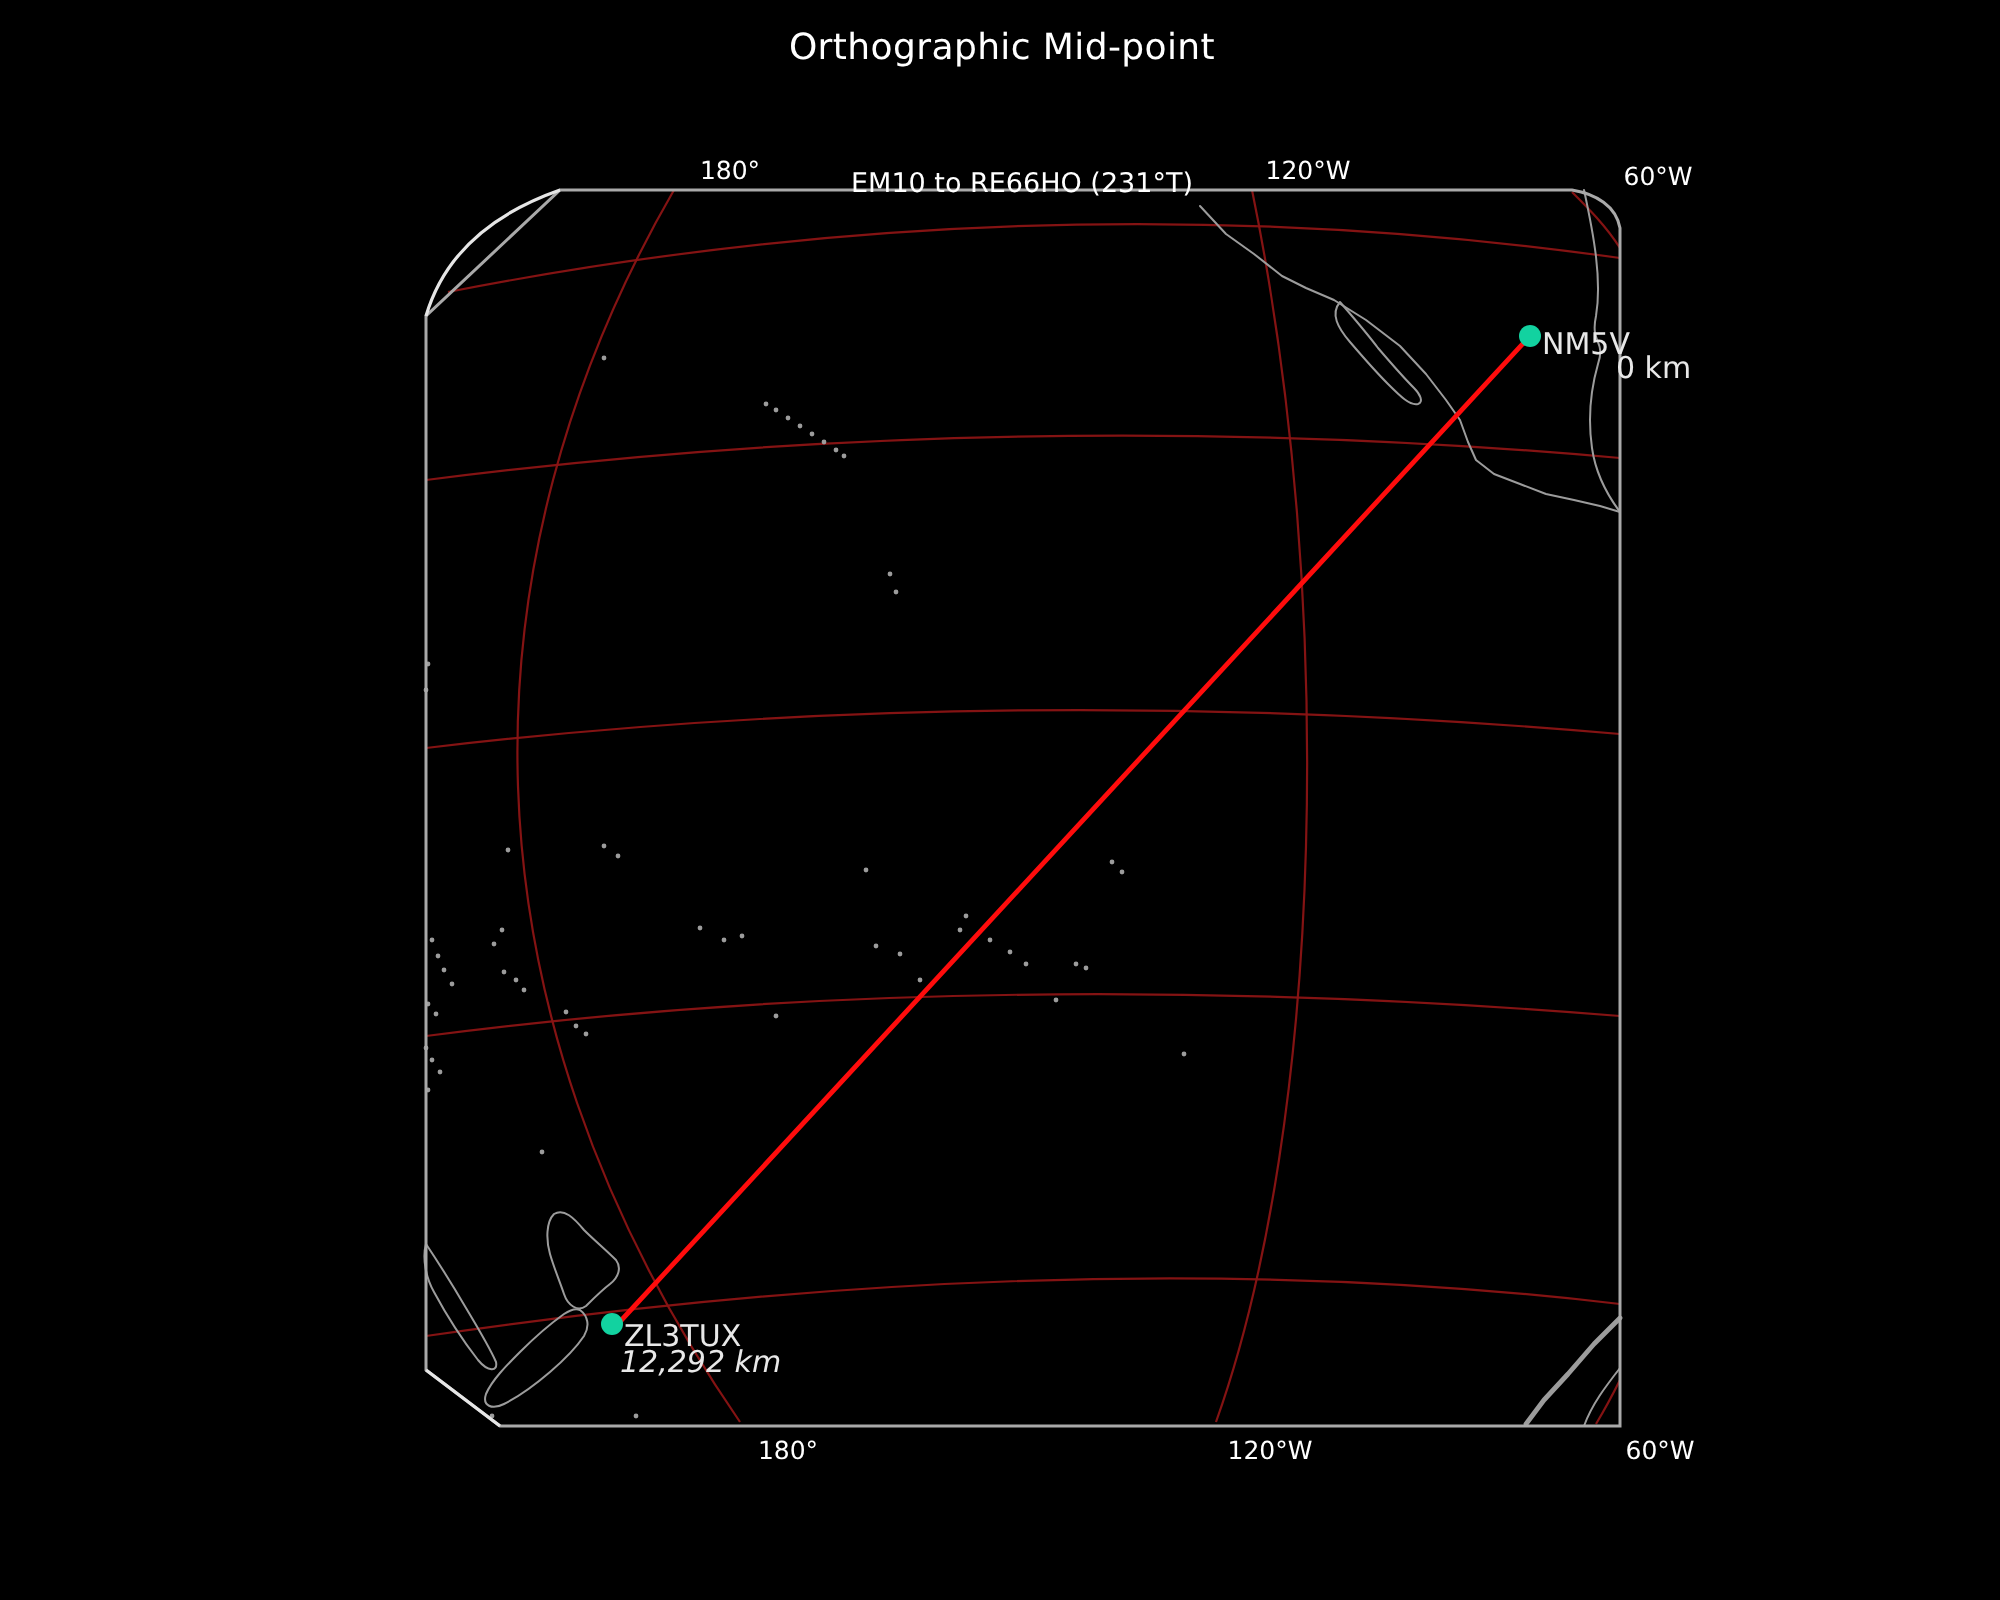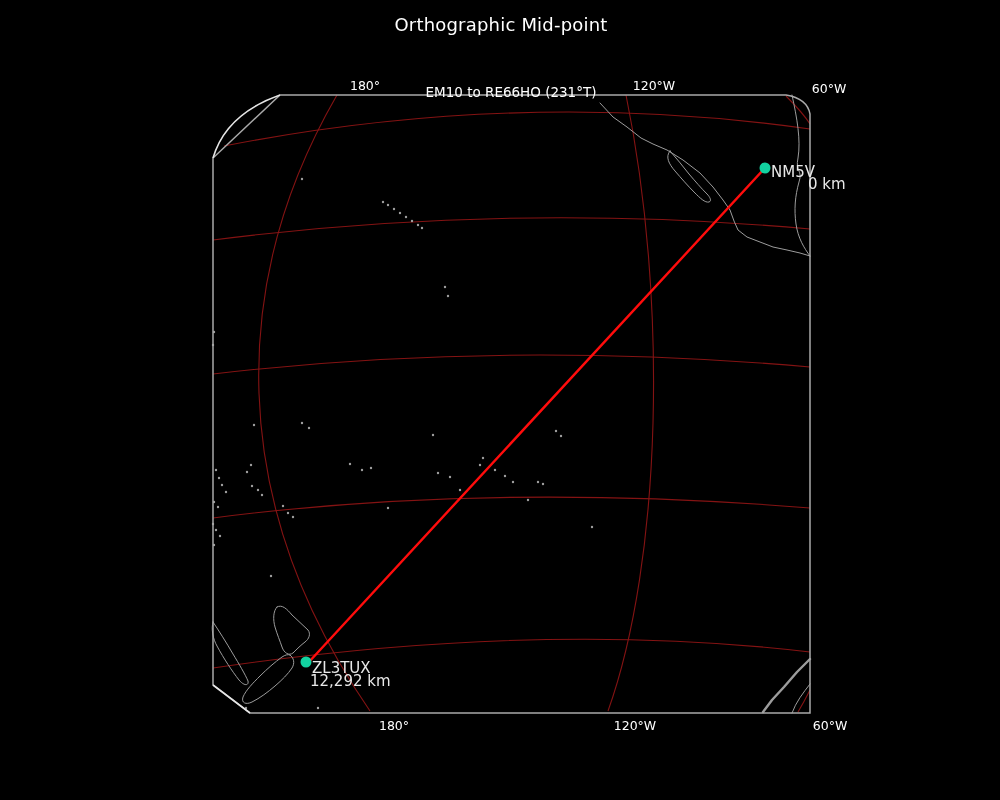--- a/index.html
+++ b/index.html
@@ -84,13 +84,13 @@
 <div class="abs centered tick" style="left:626px;top:85px;">120°W</div>
 <div class="abs centered tick" style="left:801px;top:88px;">60°W</div>
 
 <div class="abs centered tick" style="left:366px;top:725px;">180°</div>
 <div class="abs centered tick" style="left:607px;top:725px;">120°W</div>
 <div class="abs centered tick" style="left:802px;top:725px;">60°W</div>
 
 <div class="abs vcentered mlabel" style="left:771px;top:172px;">NM5V</div>
 <div class="abs vcentered mlabel" style="left:772px;top:184px;margin-left:36px;">0 km</div>
 <div class="abs vcentered mlabel" style="left:312px;top:668px;">ZL3TUX</div>
-<div class="abs vcentered mlabel" style="left:310px;top:681px;">12,292 km</div>
+<div class="abs vcentered mlabel" style="left:310px;top:681px;font-style:italic;">12,292 km</div>
 
 </body></html>

